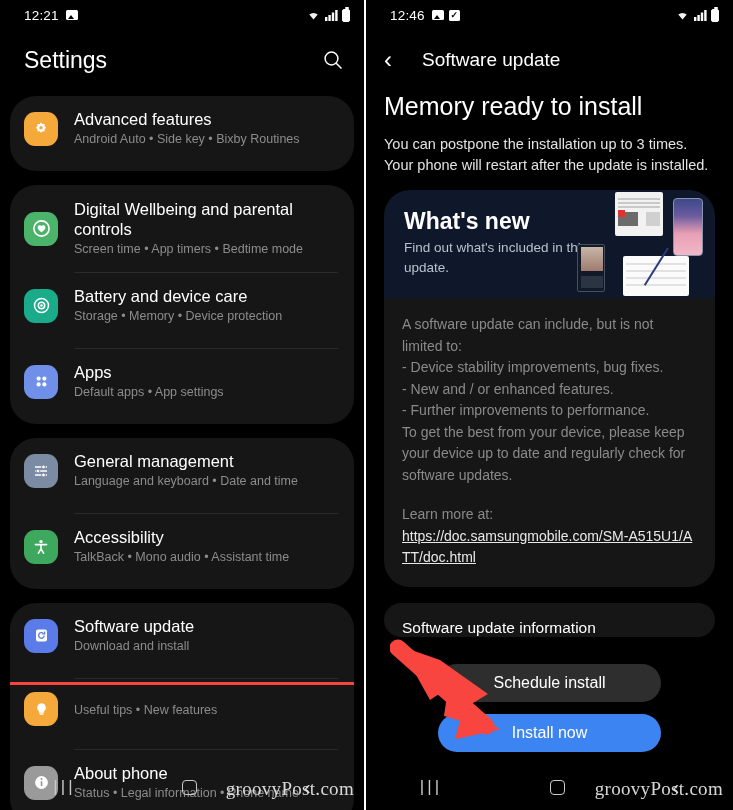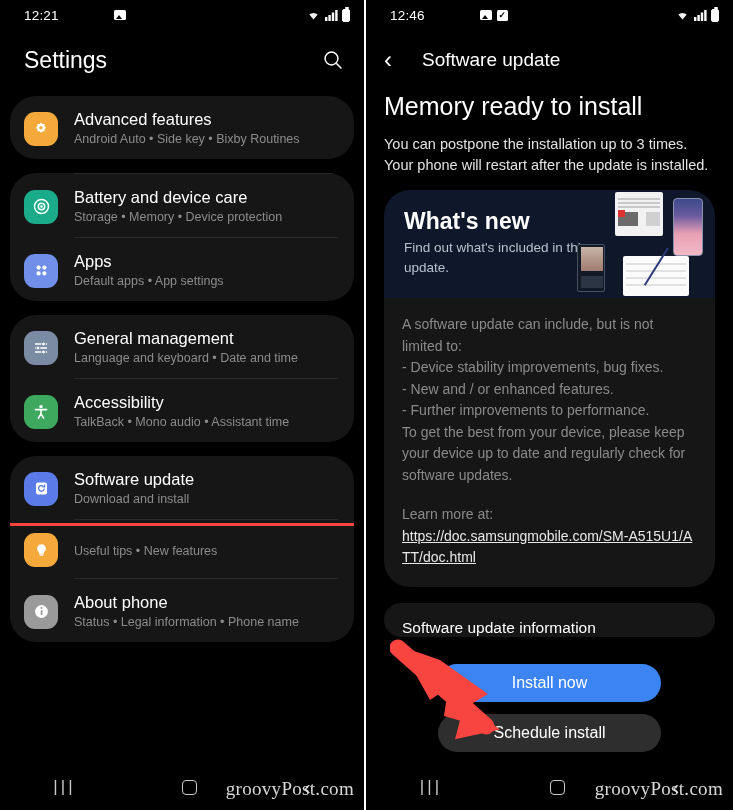--- a/index.html
+++ b/index.html
@@ -10,21 +10,21 @@
     overflow: hidden;
   }
   .screens { display: flex; width: 733px; height: 810px; }
   .phone { position: relative; height: 810px; background: #000; overflow: hidden; }
   .phone.left  { width: 366px; border-right: 2px solid #fff; }
   .phone.right { width: 367px; }
 
   
   .statusbar {
     height: 30px; display: flex; align-items: center;
-    padding: 0 14px 0 24px; color: #fff; font-size: 13.5px; gap: 48px;
+    padding: 0 14px 0 24px; color: #fff; font-size: 13.5px;
   }
   .sb-time { letter-spacing: .2px; }
   .sb-left-icons { display: flex; gap: 5px; margin-left: 7px; align-items: center; }
   .sb-spacer { flex: 1; }
   .sb-right { display: flex; gap: 4px; align-items: center; }
   .ic-img {
     width: 12px; height: 10px; background: #fff; border-radius: 1.5px;
     position: relative;
   }
   .ic-img::after {
@@ -51,21 +51,21 @@
     padding: 0 20px 0 24px;
   }
   .settings-title { color: #fff; font-size: 23px; font-weight: 400; flex: 1; }
 
   
   .settings-scroll { padding: 6px 10px 0 10px; }
   .card {
     background: #161616; border-radius: 26px; margin-bottom: 14px;
     overflow: hidden;
   }
-  .srow { display: flex; align-items: center; padding: 13px 16px 11px 14px; }
+  .srow { display: flex; align-items: center; padding: 13px 16px 23px 14px; }
   .srow.tall { padding-top: 14px; padding-bottom: 14px; }
   .sicon {
     width: 34px; height: 34px; border-radius: 11px; flex: 0 0 34px;
     margin-right: 16px; display: flex; align-items: center; justify-content: center;
     color: #fff;
   }
   .sicon svg { display:block; }
   .stext { min-width: 0; }
   .stitle { color: #fff; font-size: 16.5px; line-height: 20px; font-weight: 400; }
   .ssub { color: #8c8c8c; font-size: 12.5px; line-height: 17px; margin-top: 2px; }
@@ -203,20 +203,32 @@
             </svg>
           </div>
           <div class="stext">
             <div class="stitle">Advanced features</div>
             <div class="ssub">Android Auto  •  Side key  •  Bixby Routines</div>
           </div>
         </div>
       </div>
 
       <div class="card">
+        <div class="srow tall">
+          <div class="sicon" style="background:#4cb36b">
+            <svg width="19" height="19" viewBox="0 0 19 19">
+              <circle cx="9.5" cy="9.5" r="7.6" fill="none" stroke="#fff" stroke-width="1.6"></circle>
+              <path d="M9.5 13.2 C7 11.2 5.6 10 5.6 8.4 a2.2 2.2 0 0 1 3.9-1.4 a2.2 2.2 0 0 1 3.9 1.4 c0 1.6-1.4 2.8-3.9 4.8 Z" fill="#fff"></path>
+            </svg>
+          </div>
+          <div class="stext">
+            <div class="stitle">Digital Wellbeing and parental controls</div>
+            <div class="ssub">Screen time  •  App timers  •  Bedtime mode</div>
+          </div>
+        </div>
         <div class="divider"></div>
         <div class="srow">
           <div class="sicon" style="background:#1aab8a">
             <svg width="19" height="19" viewBox="0 0 19 19">
               <circle cx="9.5" cy="9.5" r="7" fill="none" stroke="#fff" stroke-width="1.5"></circle>
               <circle cx="9.5" cy="9.5" r="3.2" fill="none" stroke="#fff" stroke-width="1.5"></circle>
               <circle cx="9.5" cy="9.5" r="1.3" fill="#fff"></circle>
             </svg>
           </div>
           <div class="stext">
@@ -395,22 +407,22 @@
         <div class="info-learn">Learn more at:</div>
         <a class="info-link" href="#">https://doc.samsungmobile.com/SM-A515U1/ATT/doc.html</a>
       </div>
 
       <div class="sui-card">
         <div class="sui-title">Software update information</div>
       </div>
     </div>
 
     <div class="btn-area">
+      <div class="btn btn-schedule">Schedule install</div>
       <div class="btn btn-install">Install now</div>
-      <div class="btn btn-schedule">Schedule install</div>
     </div>
 
     <div class="navbar">
       <div class="nav-recents">|||</div>
       <div class="nav-home"></div>
       <div class="nav-back">‹</div>
     </div>
     <div class="watermark">groovyPost.com</div>
   </div>
 </div>

